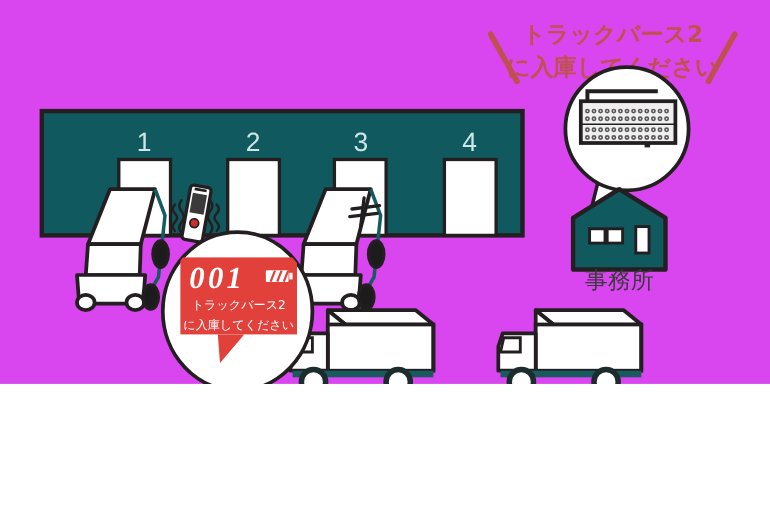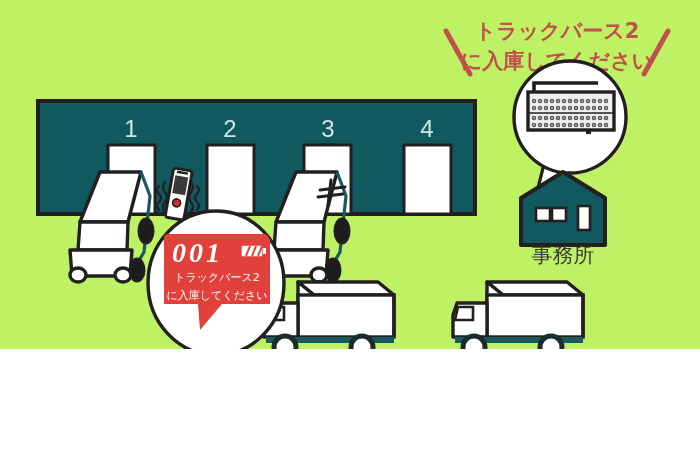--- a/index.html
+++ b/index.html
@@ -8,21 +8,21 @@
     padding: 0;
     background: #ffffff;
   }
   body {
     font-family: "Liberation Sans", "DejaVu Sans", sans-serif;
   }
   #stage {
     position: relative;
     width: 700px;
     height: 349px;
-    background: #bef264;
+    background: #d946ef;
     overflow: hidden;
   }
   #scene {
     position: absolute;
     left: 0;
     top: 0;
     width: 700px;
     height: 461px;
   }
   .hidden-text {

